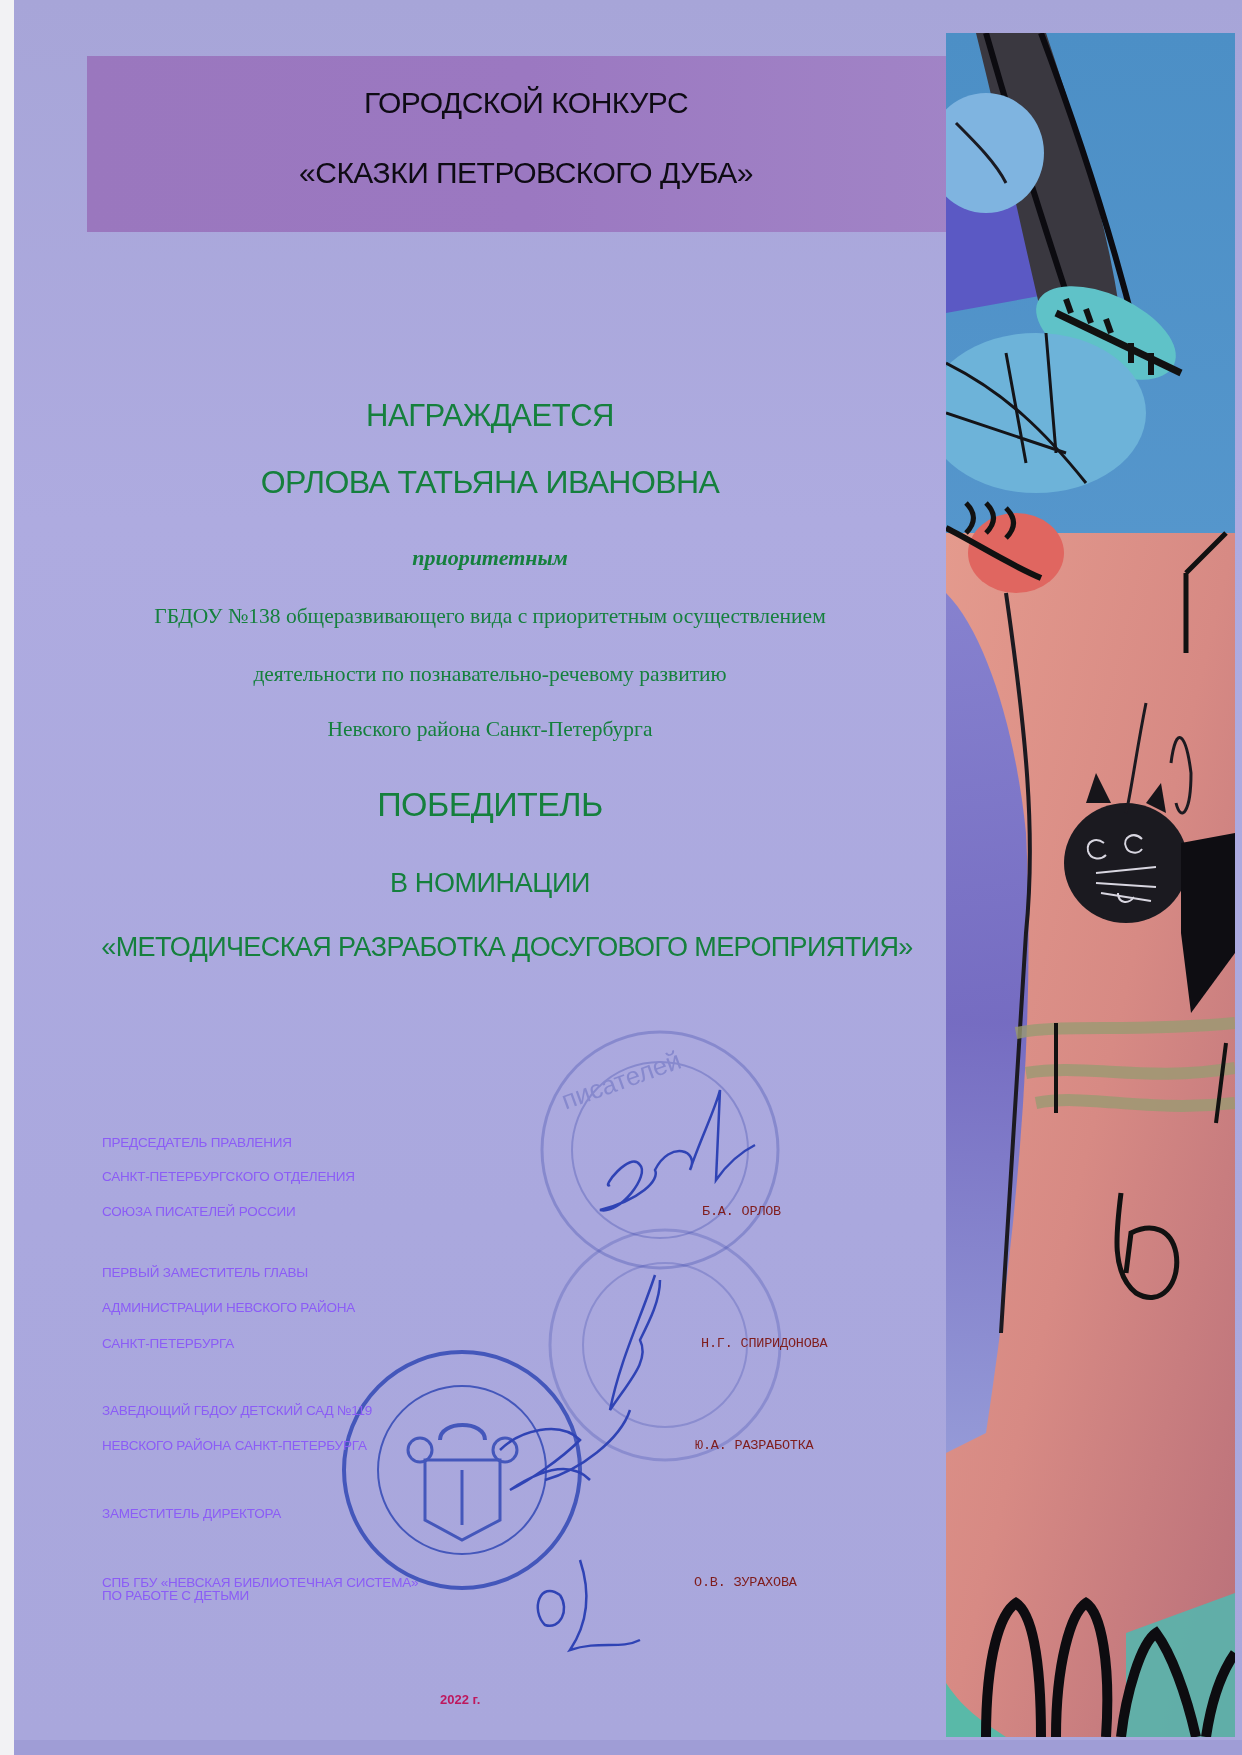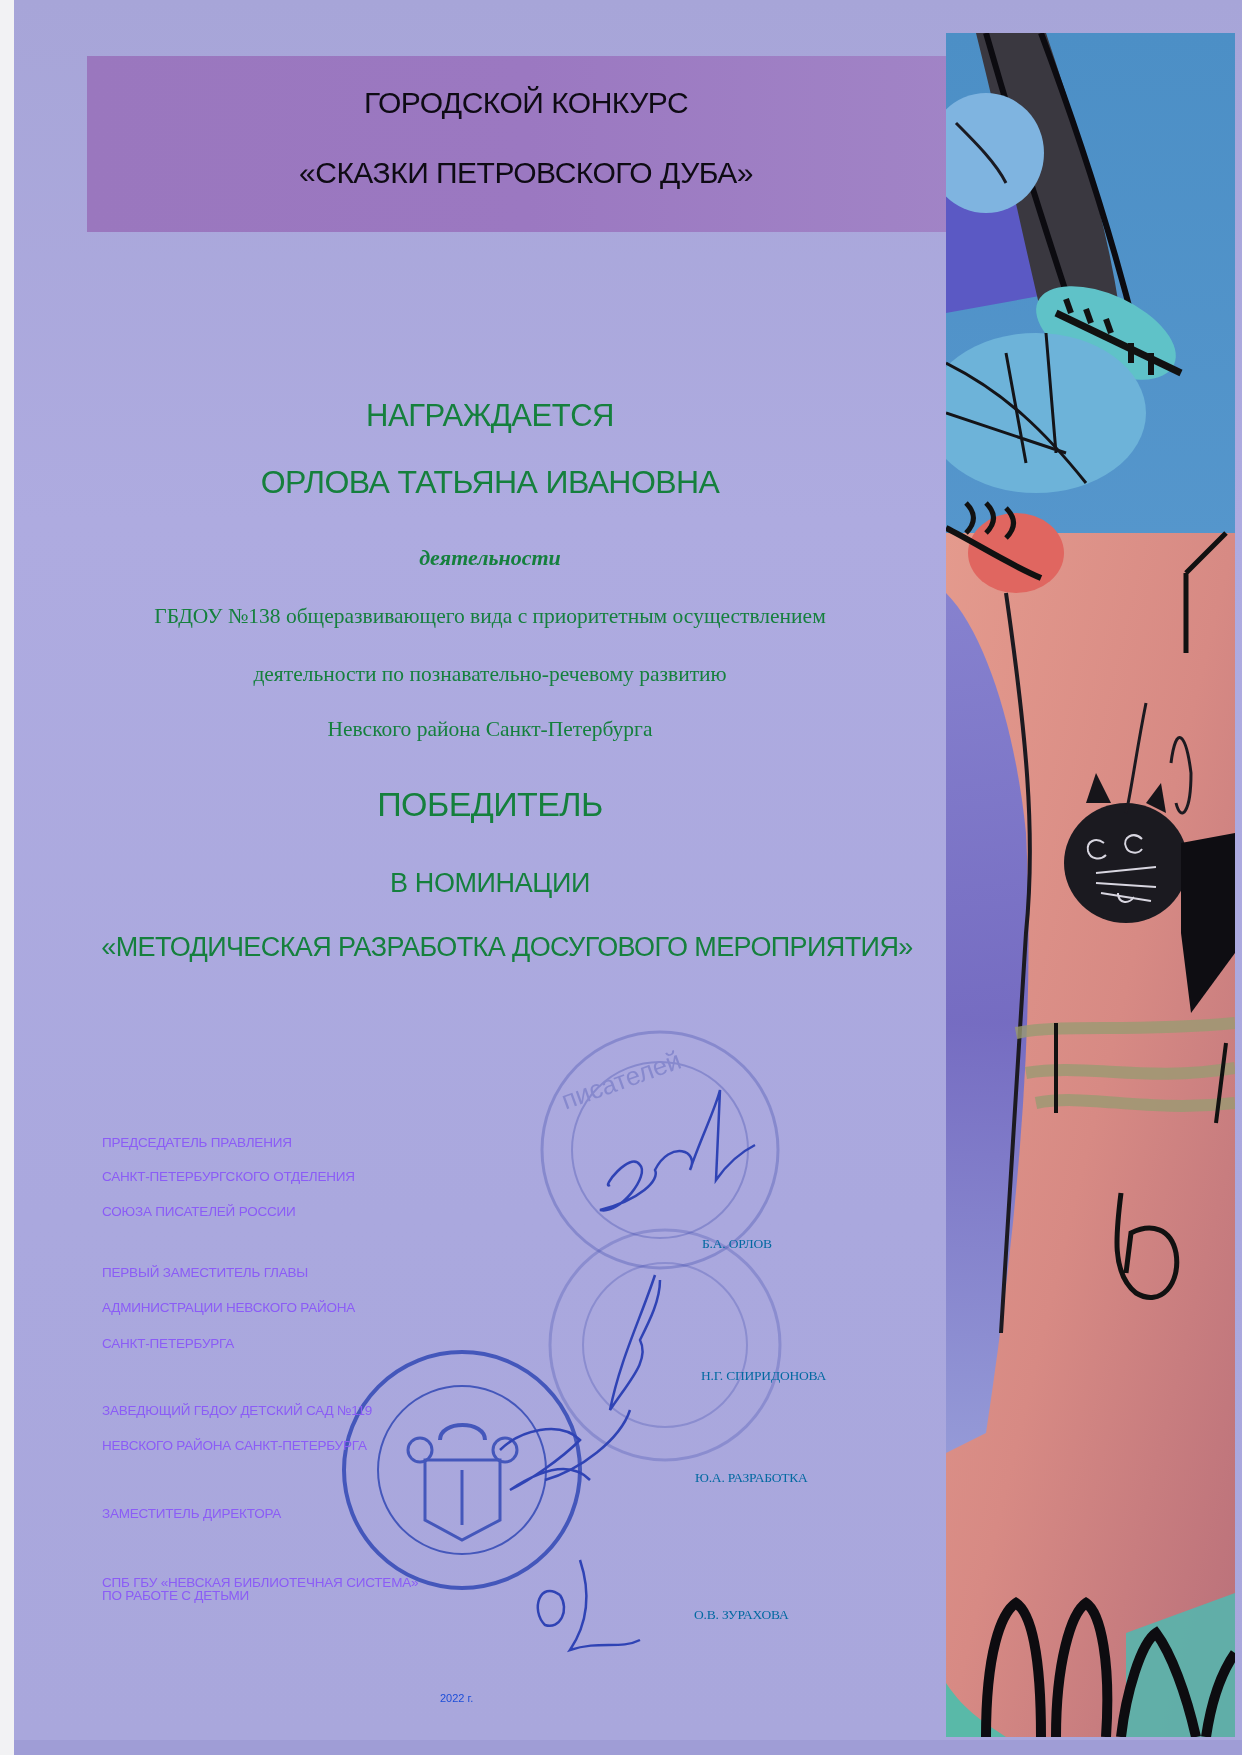--- a/index.html
+++ b/index.html
@@ -47,25 +47,25 @@
   .nomination-label { top: 868px; font-size: 27px; font-family: "Liberation Sans", sans-serif; letter-spacing: -0.4px; }
   .nomination { top: 932px; font-size: 27px; left: 14px; width: 940px; font-family: "Liberation Sans", sans-serif; letter-spacing: -0.6px; margin-left: 23px; }
 
   .sig-title {
     position: absolute; left: 102px;
     font-family: "Liberation Sans", sans-serif; font-size: 13.5px; letter-spacing: -0.2px; color: #8b5cf6;
     text-transform: uppercase;
   }
   .sig-name {
     position: absolute;
-    font-family: Liberation Serif, serif; font-size: 13.5px; letter-spacing: -0.2px; color: #0369a1; margin-top: 32px;
+    font-family: Liberation Mono, monospace; font-size: 13.5px; letter-spacing: -0.2px; color: #7f1d1d;
   }
   .year {
     position: absolute; left: 440px; top: 1692px;
-    font-family: "Liberation Sans", sans-serif; font-weight: normal; font-size: 11px; color: #1d4ed8;
+    font-family: "Liberation Sans", sans-serif; font-weight: bold; font-size: 13px; color: #be185d;
   }
   .overlay { position: absolute; left: 0; top: 0; pointer-events: none; }
 </style>
 </head>
 <body>
 
 <div class="page"></div>
 <div class="bottom-strip"></div>
 
 <div class="header-band">
@@ -137,21 +137,21 @@
     <path d="M180 1600 L289 1560 L289 1704 L180 1704 Z" fill="#57b5ad" opacity="0.9"></path>
     <path d="M40 1704 C40 1620 55 1580 70 1570 C85 1580 95 1620 95 1704" stroke="#0d0c10" stroke-width="10" fill="none"></path>
     <path d="M110 1704 C110 1630 125 1580 140 1570 C155 1580 165 1630 160 1704" stroke="#0d0c10" stroke-width="10" fill="none"></path>
     <path d="M175 1704 C180 1660 195 1610 210 1600 C225 1620 240 1660 250 1704" stroke="#0d0c10" stroke-width="10" fill="none"></path>
     <path d="M260 1704 C265 1670 275 1640 289 1620" stroke="#0d0c10" stroke-width="10" fill="none"></path>
   </svg>
 </div>
 
 <div class="center-text awarded">НАГРАЖДАЕТСЯ</div>
 <div class="center-text name">ОРЛОВА ТАТЬЯНА ИВАНОВНА</div>
-<div class="center-text position">деятельности</div>
+<div class="center-text position">приоритетным</div>
 <div class="center-text org1">ГБДОУ №138 общеразвивающего вида с приоритетным осуществлением</div>
 <div class="center-text org2">деятельности по познавательно-речевому развитию</div>
 <div class="center-text org3">Невского района Санкт-Петербурга</div>
 <div class="center-text winner">ПОБЕДИТЕЛЬ</div>
 <div class="center-text nomination-label">В НОМИНАЦИИ</div>
 <div class="center-text nomination">«МЕТОДИЧЕСКАЯ РАЗРАБОТКА ДОСУГОВОГО МЕРОПРИЯТИЯ»</div>
 
 <svg class="overlay" width="1242" height="1755" viewBox="0 0 1242 1755">
 
   <g opacity="0.35" stroke="#4650b0" fill="none">

